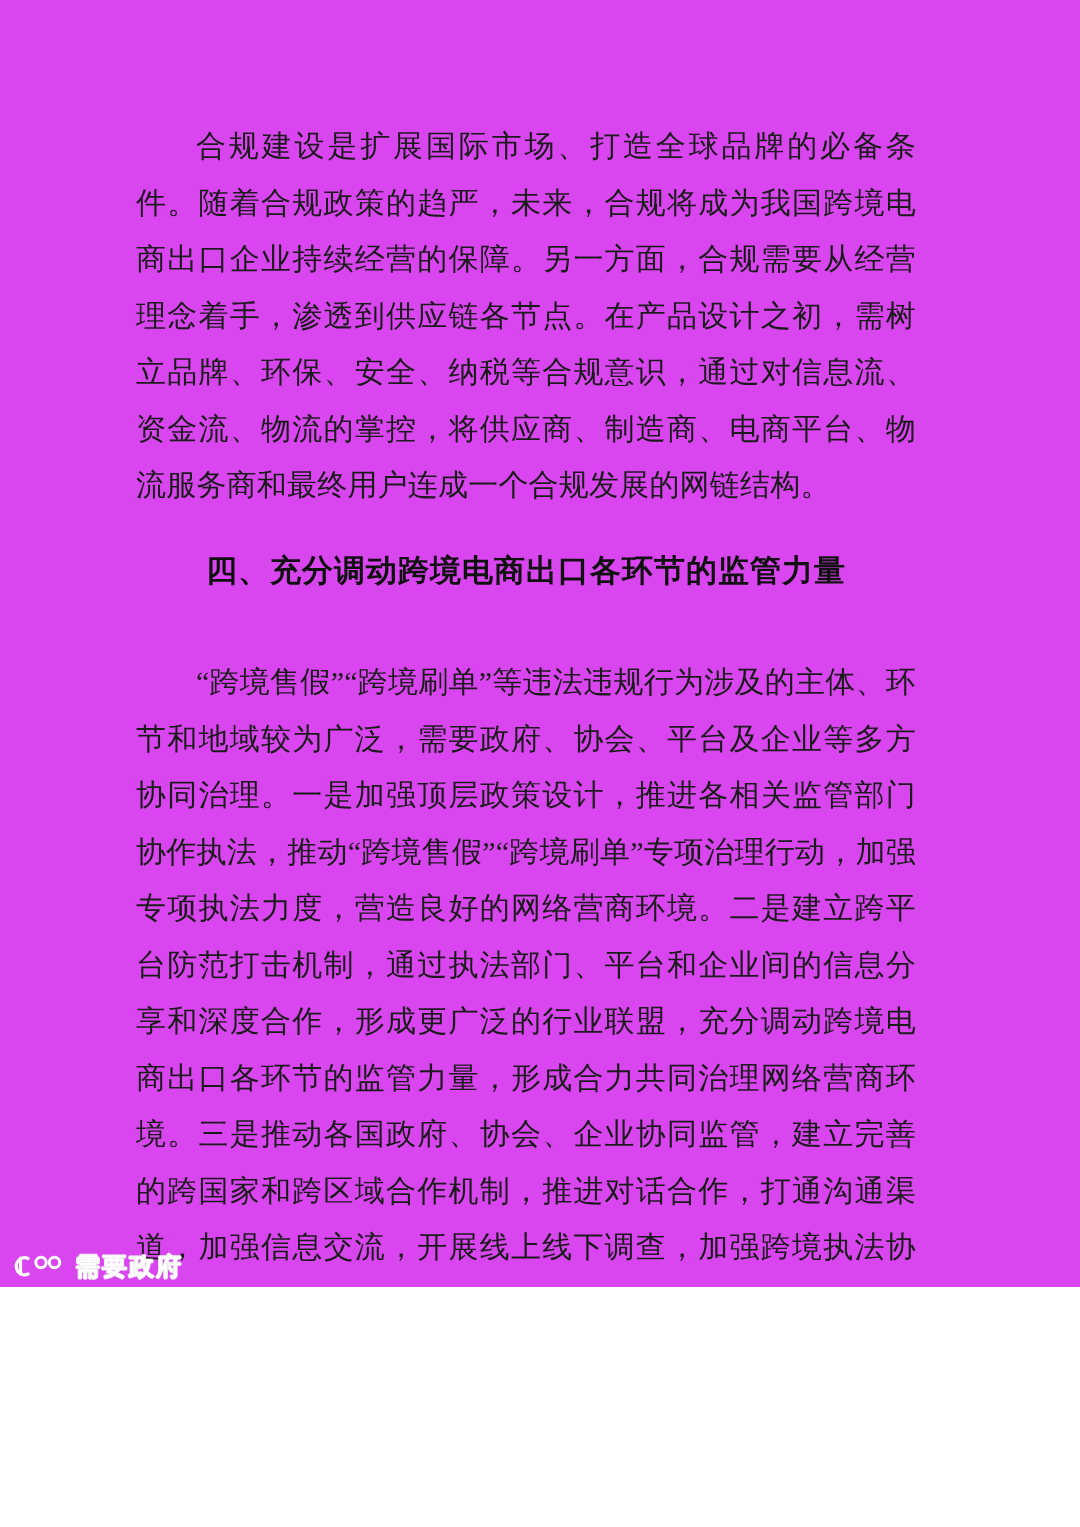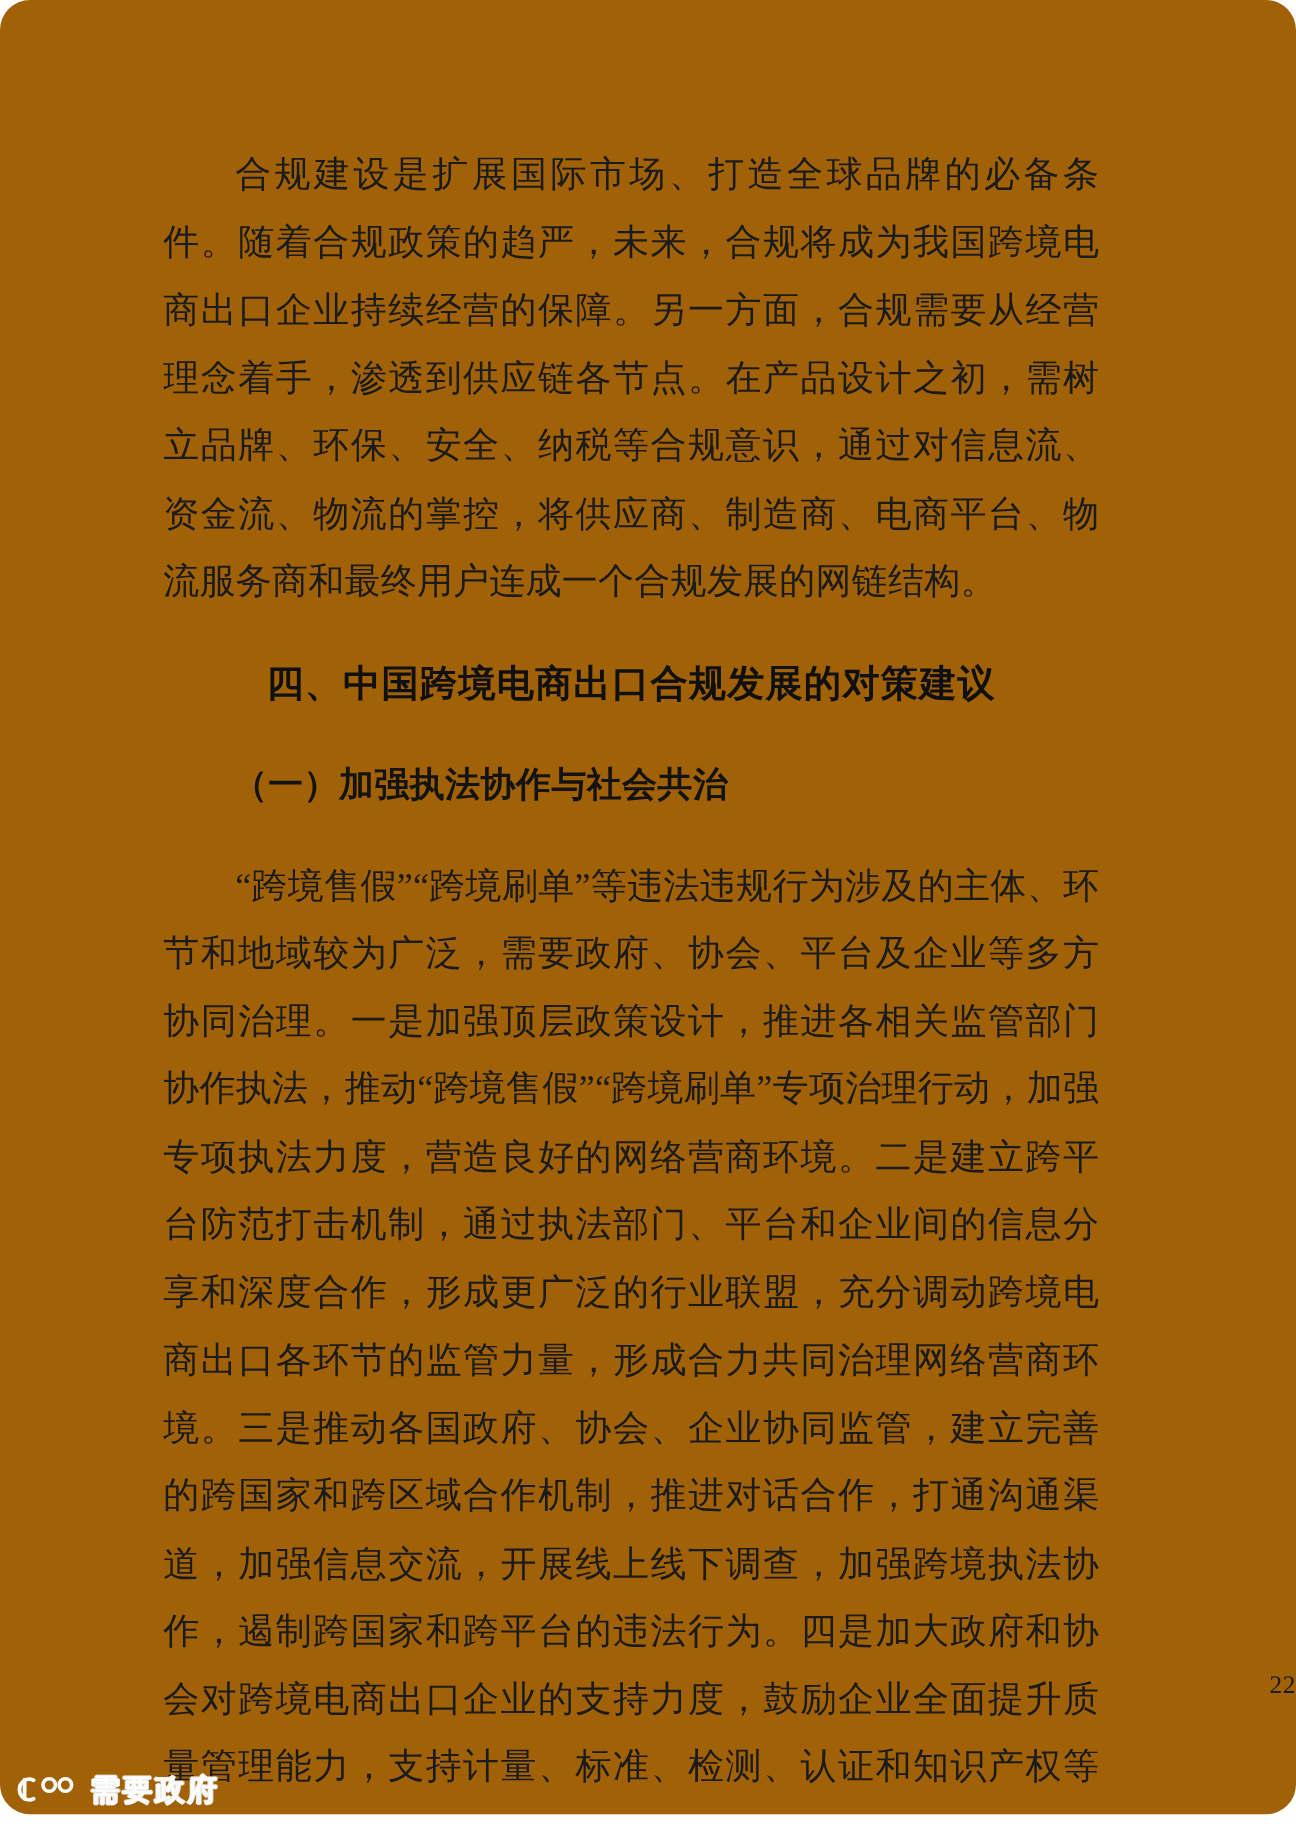--- a/index.html
+++ b/index.html
@@ -9,25 +9,24 @@
     background: #ffffff;
   }
 
   body {
     font-family: "Liberation Serif", "DejaVu Serif", serif;
   }
 
   .page {
     position: relative;
     width: 1080px;
-    height: 1512px;
-    background: #a16207;
+    height: 1287px;
+    background: #d946ef;
     overflow: hidden;
     box-sizing: border-box;
-    border-radius: 25px;
   }
 
   .content {
     position: absolute;
     left: 136px;
     top: 118px;
     width: 780px;
   }
 
   
@@ -128,25 +127,24 @@
 <body>
 
 <div class="page">
 
   <div class="content">
 
     <p class="para indent">合规建设是扩展国际市场、打造全球品牌的必备条件。随着合规政策的趋严，未来，合规将成为我国跨境电商出口企业持续经营的保障。另一方面，合规需要从经营理念着手，渗透到供应链各节点。在产品设计之初，需树立品牌、环保、安全、纳税等合规意识，通过对信息流、资金流、物流的掌控，将供应商、制造商、电商平台、物流服务商和最终用户连成一个合规发展的网链结构。</p>
 
     <div class="gap-half"></div>
 
-    <h2 class="h-main">四、中国跨境电商出口合规发展的对策建议</h2>
+    <h2 class="h-main">四、充分调动跨境电商出口各环节的监管力量</h2>
 
     <div class="gap-half"></div>
 
-    <h3 class="h-sub">（一）加强执法协作与社会共治</h3>
 
     <div class="gap-half"></div>
 
     <p class="para indent">“跨境售假”“跨境刷单”等违法违规行为涉及的主体、环节和地域较为广泛，需要政府、协会、平台及企业等多方协同治理。一是加强顶层政策设计，推进各相关监管部门协作执法，推动“跨境售假”“跨境刷单”专项治理行动，加强专项执法力度，营造良好的网络营商环境。二是建立跨平台防范打击机制，通过执法部门、平台和企业间的信息分享和深度合作，形成更广泛的行业联盟，充分调动跨境电商出口各环节的监管力量，形成合力共同治理网络营商环境。三是推动各国政府、协会、企业协同监管，建立完善的跨国家和跨区域合作机制，推进对话合作，打通沟通渠道，加强信息交流，开展线上线下调查，加强跨境执法协作，遏制跨国家和跨平台的违法行为。四是加大政府和协会对跨境电商出口企业的支持力度，鼓励企业全面提升质量管理能力，支持计量、标准、检测、认证和知识产权等专业机构与</p>
 
   </div>
 
   <div class="page-number">22</div>
 
   <div class="watermark">

